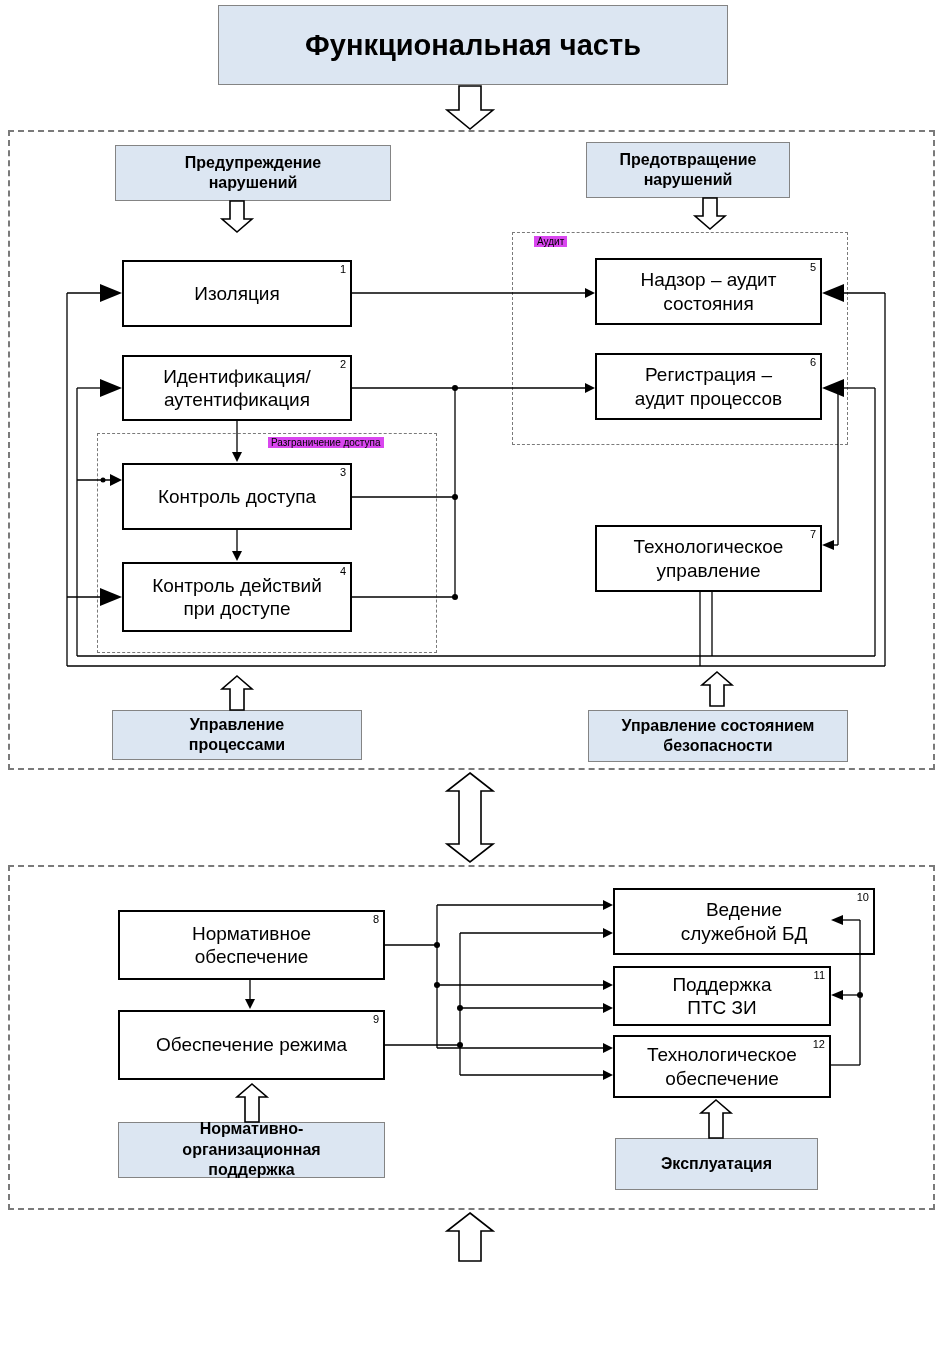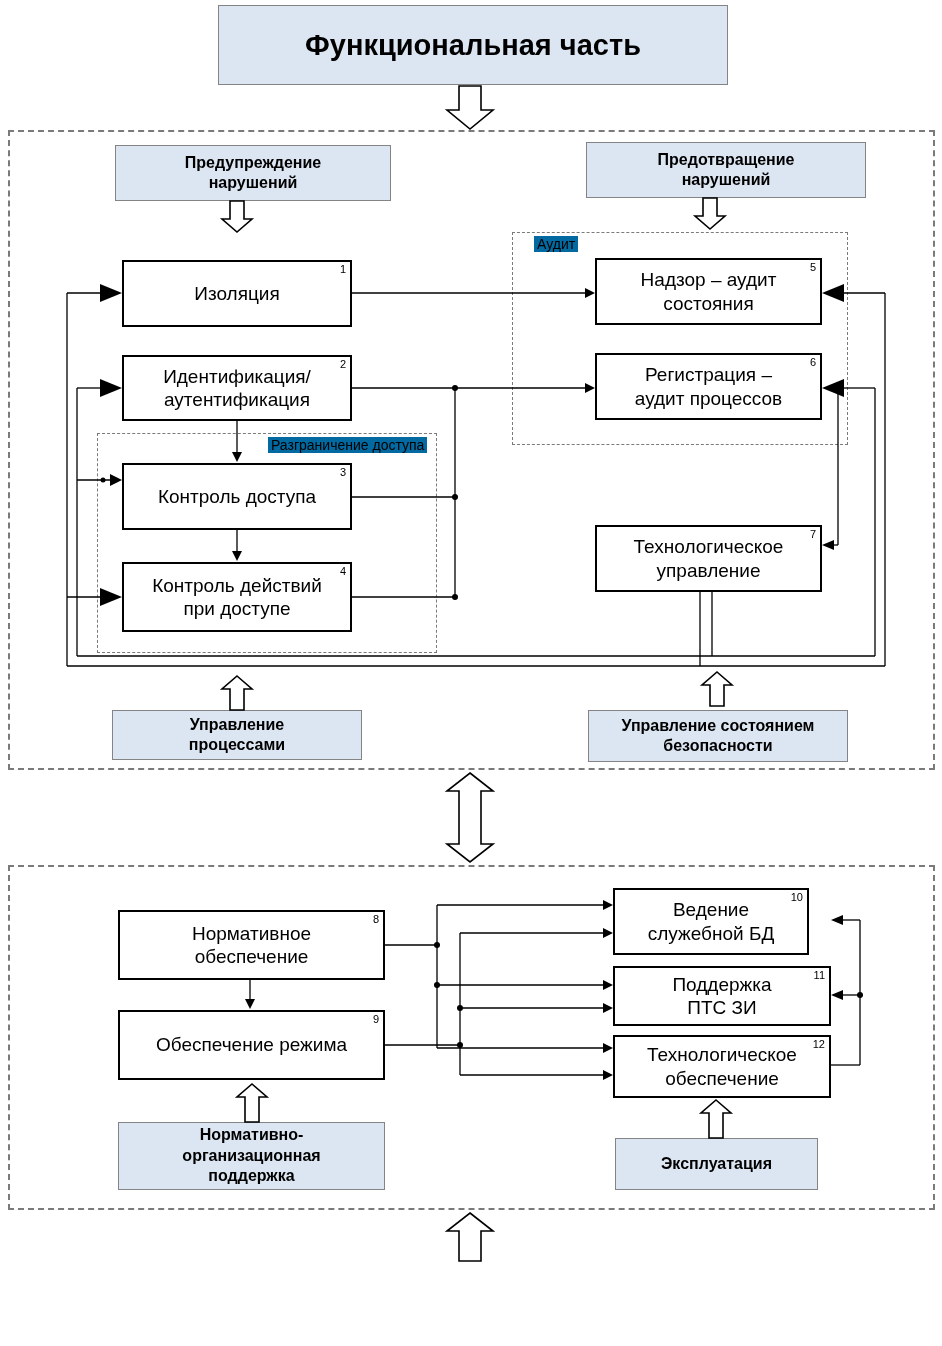--- a/index.html
+++ b/index.html
@@ -11,21 +11,21 @@
     overflow:hidden;
   }
   .abs { position:absolute; }
   .banner {
     background:#dce6f2; border:1px solid #848484;
     display:flex; align-items:center; justify-content:center;
     font-weight:bold; font-size:29px; z-index:2; text-align:center;
   }
   .section { border:2px dashed #7a7a7a; z-index:0; }
   .group { border:1.5px dashed #7a7a7a; z-index:1; }
-  .group-label { position:absolute; font-size:14px; z-index:2; background:#0369a1; padding:0 3px; }
+  .group-label { position:absolute; font-size:10px; z-index:2; background:#d946ef; padding:0 3px; }
   .lblbox {
     background:#dce6f2; border:1px solid #848484;
     display:flex; align-items:center; justify-content:center;
     font-weight:bold; font-size:16px; text-align:center;
     white-space:pre-line; line-height:1.28; z-index:2;
   }
   .block {
     background:#ffffff; border:2.5px solid #000;
     display:flex; align-items:center; justify-content:center;
     font-size:19px; text-align:center; white-space:pre-line;
@@ -51,21 +51,21 @@
   <div class="abs section" style="left:8px;top:865px;width:927px;height:345px"></div>
 
   <div class="abs group" style="left:512px;top:232px;width:336px;height:213px"></div>
   <div class="group-label" style="left:534px;top:236px">Аудит</div>
 
   <div class="abs group" style="left:97px;top:433px;width:340px;height:220px"></div>
   <div class="group-label" style="left:268px;top:437px">Разграничение доступа</div>
 
   <div class="abs lblbox" style="left:115px;top:145px;width:276px;height:56px">Предупреждение
 нарушений</div>
-  <div class="abs lblbox" style="left:586px;top:142px;width:280px;height:56px">Предотвращение
+  <div class="abs lblbox" style="left:586px;top:142px;width:204px;height:56px">Предотвращение
 нарушений</div>
 
   <div class="abs block" style="left:122px;top:260px;width:230px;height:67px">
     <span class="num">1</span>
     <span>Изоляция</span>
   </div>
   <div class="abs block" style="left:122px;top:355px;width:230px;height:66px">
     <span class="num">2</span>
     <span>Идентификация/
 аутентификация</span>
@@ -102,37 +102,37 @@
 
   <div class="abs block" style="left:118px;top:910px;width:267px;height:70px">
     <span class="num">8</span>
     <span>Нормативное
 обеспечение</span>
   </div>
   <div class="abs block" style="left:118px;top:1010px;width:267px;height:70px">
     <span class="num">9</span>
     <span>Обеспечение режима</span>
   </div>
-  <div class="abs block" style="left:613px;top:888px;width:196px;height:67px">
+  <div class="abs block" style="left:613px;top:888px;width:262px;height:67px">
     <span class="num">10</span>
     <span>Ведение
 служебной БД</span>
   </div>
   <div class="abs block" style="left:613px;top:966px;width:218px;height:60px">
     <span class="num">11</span>
     <span>Поддержка
 ПТС ЗИ</span>
   </div>
   <div class="abs block" style="left:613px;top:1035px;width:218px;height:63px">
     <span class="num">12</span>
     <span>Технологическое
 обеспечение</span>
   </div>
 
-  <div class="abs lblbox" style="left:118px;top:1122px;width:267px;height:68px">Нормативно-
+  <div class="abs lblbox" style="left:118px;top:1122px;width:267px;height:56px">Нормативно-
 организационная
 поддержка</div>
   <div class="abs lblbox" style="left:615px;top:1138px;width:203px;height:52px">Эксплуатация</div>
 
   <svg class="wires" width="942" height="1346" viewBox="0 0 942 1346">
     <g>
 
       <line x1="67" y1="293" x2="67" y2="666"></line>
       <line x1="77" y1="388" x2="77" y2="656"></line>
       <line x1="67" y1="666" x2="885" y2="666"></line>

